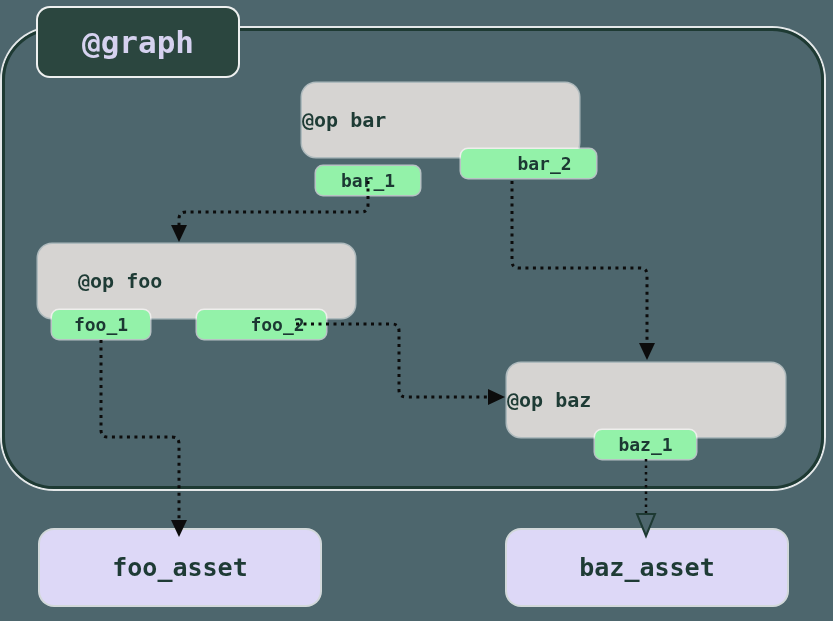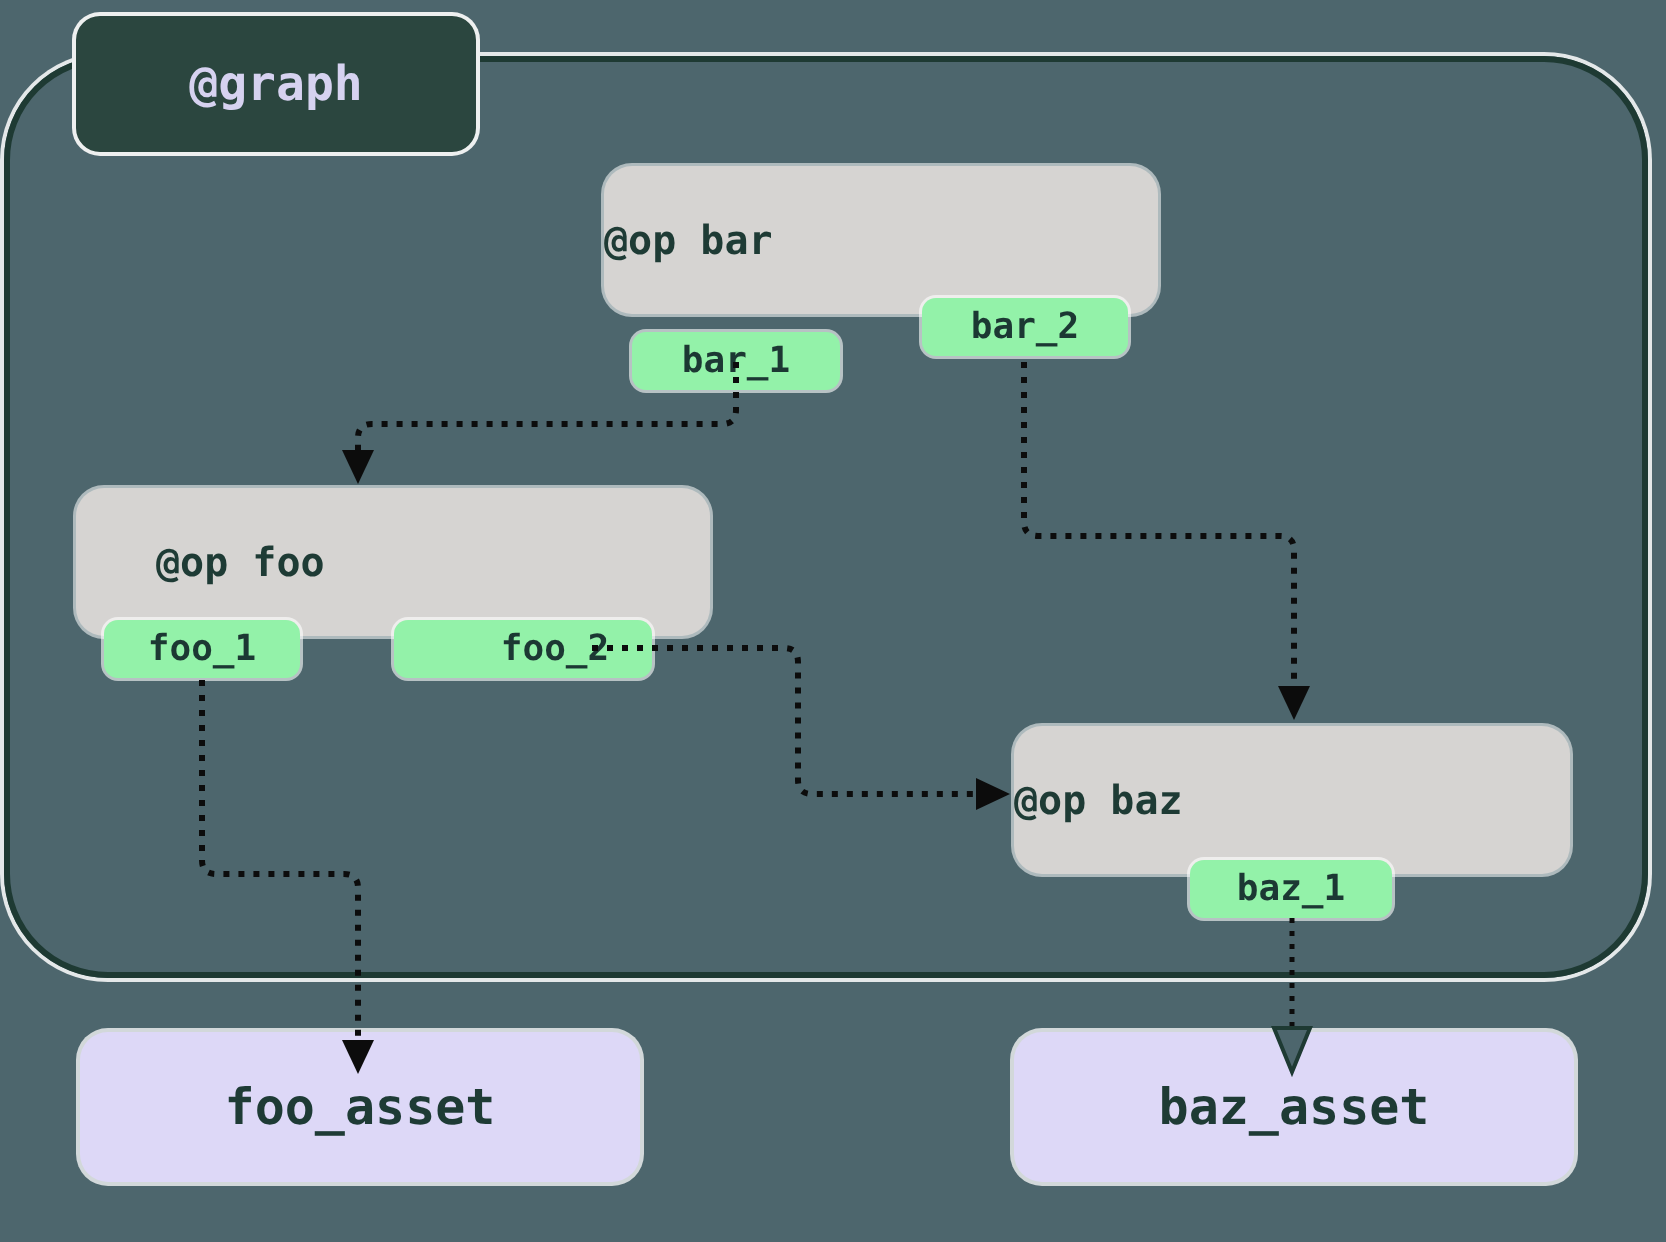--- a/index.html
+++ b/index.html
@@ -34,21 +34,21 @@
     box-shadow: 0 0 0 2px rgba(255,255,255,0.85);
   }
   .graph-label {
     position: absolute;
     left: 36px; top: 6px;
     width: 200px; height: 68px;
     background: var(--graph-label-bg);
     border: 2px solid rgba(255,255,255,0.92);
     border-radius: 14px;
     color: var(--graph-label-text);
-    font-size: 24px;
+    font-size: 31px;
     font-weight: 700;
     text-align: center;
     line-height: 68px;
     z-index: 3;
   }
   .op {
     position: absolute;
     height: 74px;
     background: var(--op-bg);
     border-radius: 14px;
@@ -67,21 +67,21 @@
     box-shadow: 0 0 0 1.5px rgba(255,255,255,0.6);
     color: var(--output-tag-text);
     font-size: 18px;
     font-weight: 700;
     text-align: center;
     line-height: 29px;
     z-index: 3;
   }
   .asset {
     position: absolute;
-    top: 516px;
+    top: 530px;
     width: 280px; height: 75px;
     background: var(--asset-bg);
     border-radius: 14px;
     box-shadow: 0 0 0 2px rgba(255,255,255,0.75);
     color: var(--asset-text);
     font-size: 25px;
     font-weight: 700;
     text-align: center;
     line-height: 75px;
     z-index: 2;
@@ -122,21 +122,21 @@
   <div class="graph-label">
     <span>@graph</span>
   </div>
 
   <div class="op" style="left:302px; top:83px; width:277px;">
     <span>@op bar</span>
   </div>
   <div class="tag" style="left:316px; top:166px; width:104px;">
     <span>bar_1</span>
   </div>
-  <div class="tag" style="left:461px; top:149px; width:103px;">
+  <div class="tag" style="left:461px; top:149px; width:103px;padding-left:32px;">
     <span>bar_2</span>
   </div>
 
   <div class="op" style="left:38px; top:244px; width:277px;padding-left:40px;">
     <span>@op foo</span>
   </div>
   <div class="tag" style="left:52px; top:310px; width:98px;">
     <span>foo_1</span>
   </div>
   <div class="tag" style="left:197px; top:310px; width:97px;padding-left:32px;">

